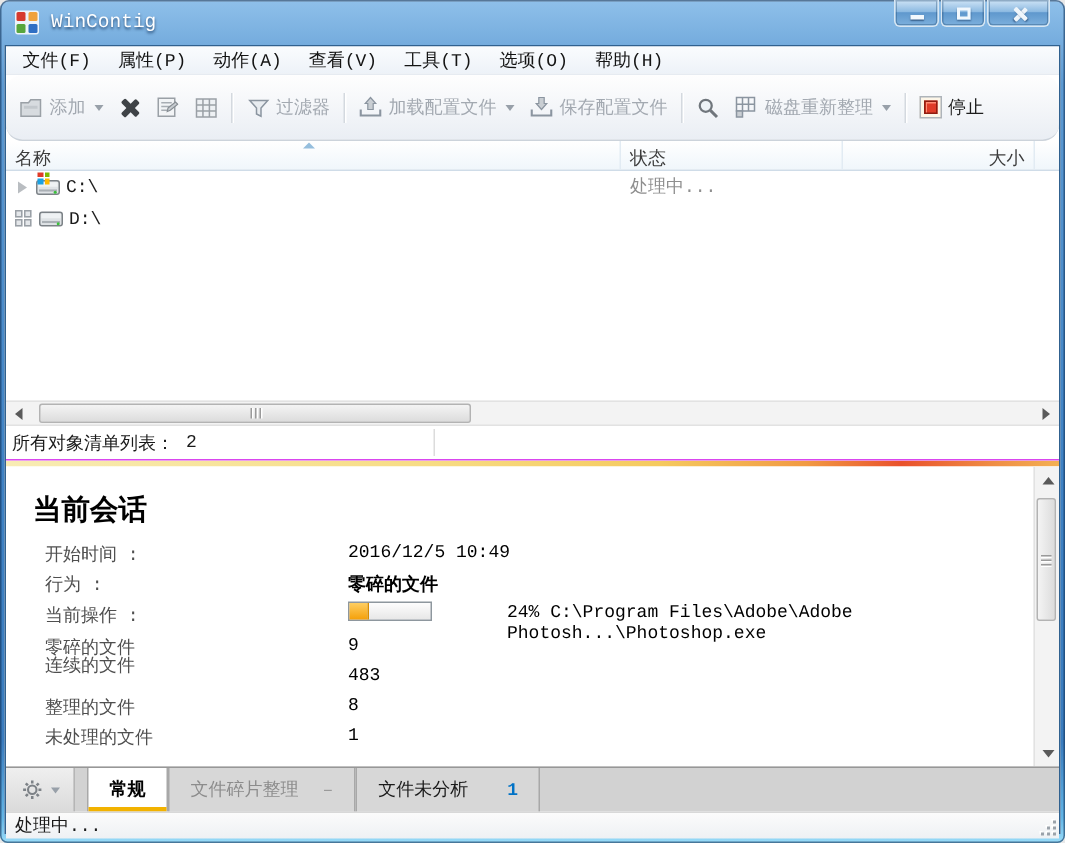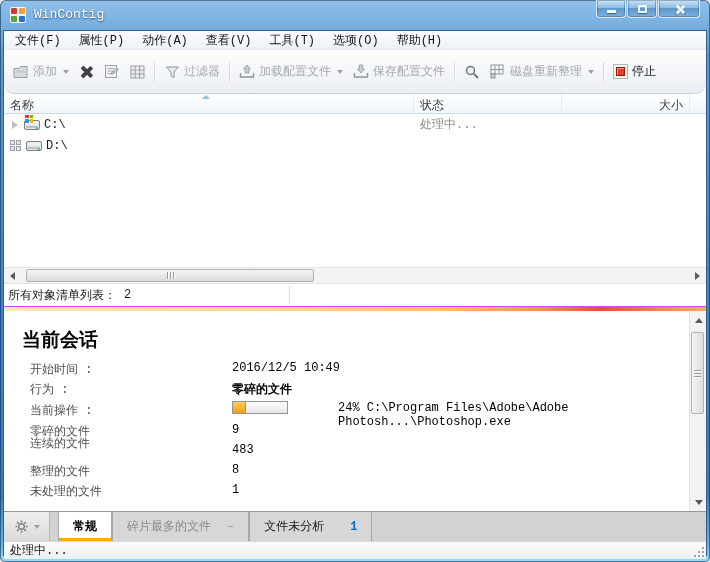--- a/index.html
+++ b/index.html
@@ -388,21 +388,21 @@
                 <line x1="4.9" y1="11.1" x2="3.4" y2="12.6"></line>
               </g>
             </svg>
         </span>
         <span class="caret"></span>
       </div>
       <div class="tab active">
         <span>常规</span>
       </div>
       <div class="tab">
-        <span>碎片最多的文件</span>
+        <span>文件碎片整理</span>
         <span class="suffix">–</span>
       </div>
       <div class="tab enabled-text">
         <span>文件未分析</span>
         <span class="badge">1</span>
       </div>
     </div>
 
     <div id="statusbar">
       <span>处理中...</span>

